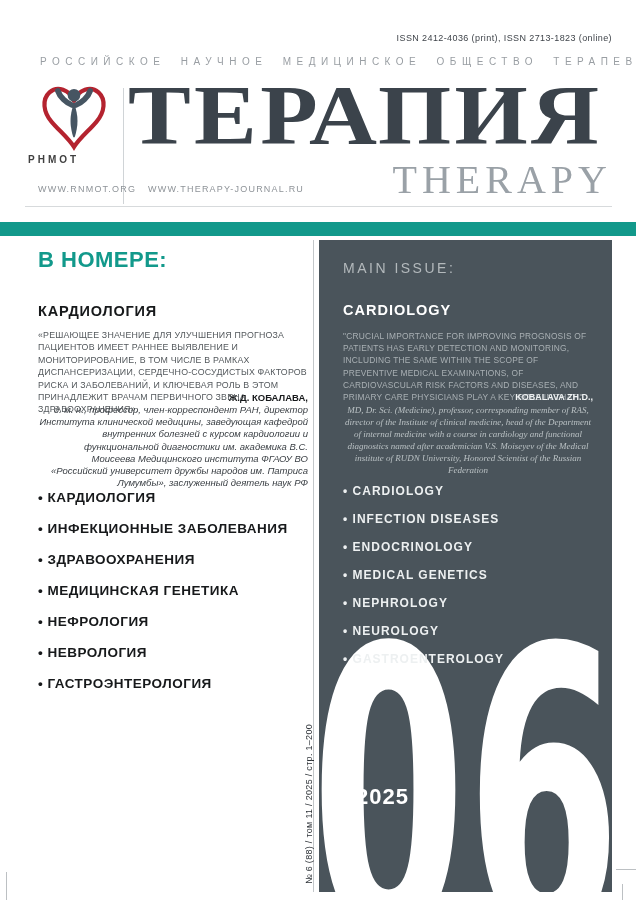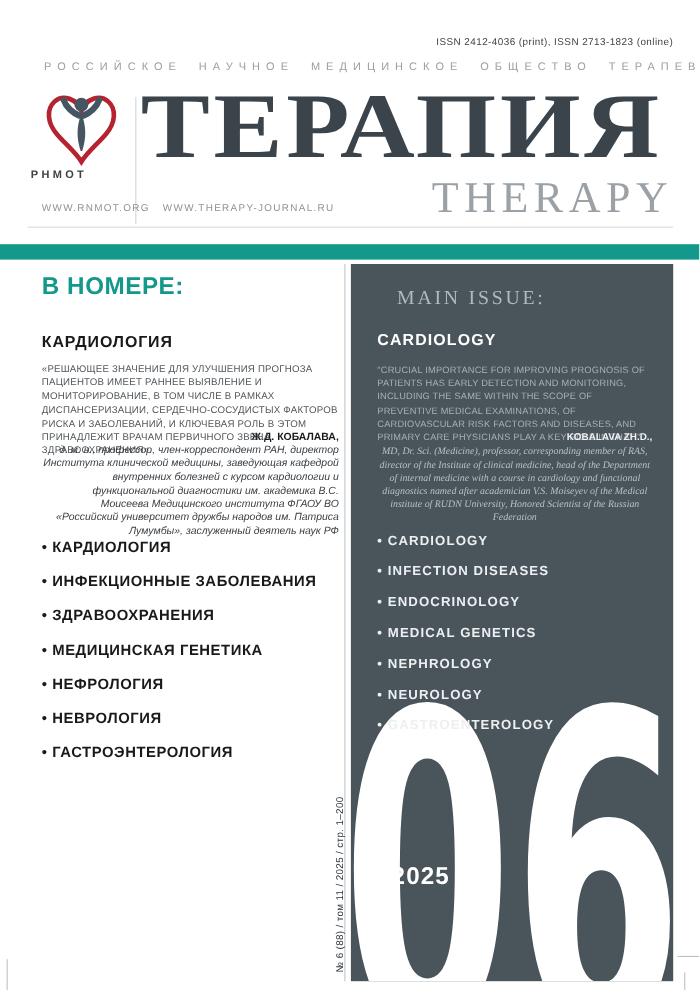--- a/index.html
+++ b/index.html
@@ -44,21 +44,21 @@
   .topics { list-style:none; }
   .topics-left { left:38px; top:490px; width:270px; }
   .topics-left li { font-size:13.5px; font-weight:bold; color:#17191b; letter-spacing:.5px;
                     margin-bottom:16px; }
   .topics li::before { content:"• "; }
 
   
   .panel { left:319px; top:240px; width:293px; height:652px; overflow:hidden; }
   .panel-vline { left:313px; top:240px; width:1px; height:652px; background:#c3c7ca; }
   .panel .abs { position:absolute; }
-  .right-heading { left:42px; top:20px; font-size:18px; color:#b3b9bc; letter-spacing:2.5px;font-family:Liberation Serif, serif; }
+  .right-heading { left:24px; top:20px; font-size:14px; color:#b3b9bc; letter-spacing:2.5px; }
   .right-section { left:24px; top:62px; font-size:14.5px; font-weight:bold; color:#ffffff;
                    letter-spacing:1px; }
   .right-quote { left:24px; top:90px; width:250px; font-size:8.4px; line-height:12.2px;
                  color:#a9b0b4; letter-spacing:.2px; }
   .right-author { left:24px; top:152px; width:250px; text-align:right; font-size:9px;
                   font-weight:bold; color:#eef1f2; }
   .right-bio { left:24px; top:164px; width:250px; text-align:center; font-size:9px;
                font-style:italic; line-height:12px; color:#b9c0c3;font-family:Liberation Serif, serif; }
   .topics-right { left:24px; top:244px; }
   .topics-right li { font-size:12px; font-weight:bold; color:#edf0f1; letter-spacing:1px;

